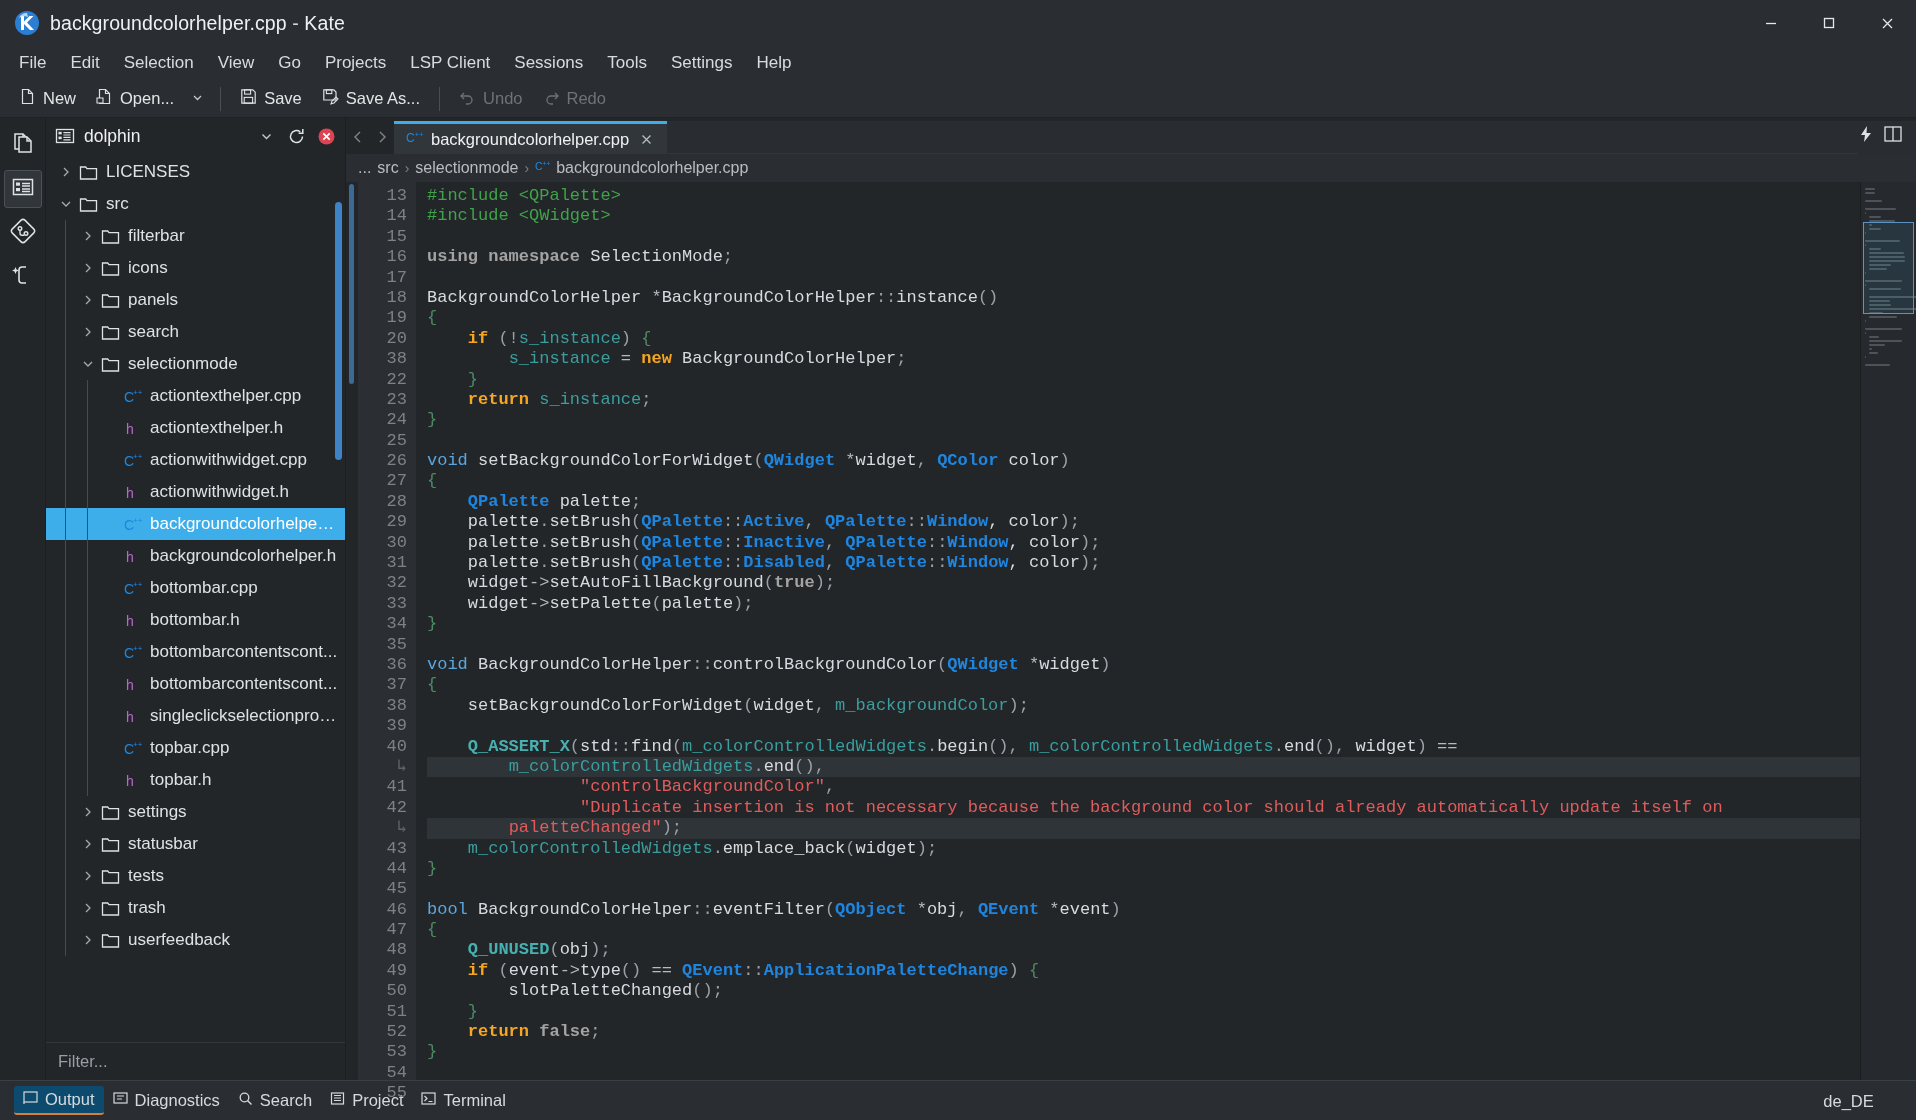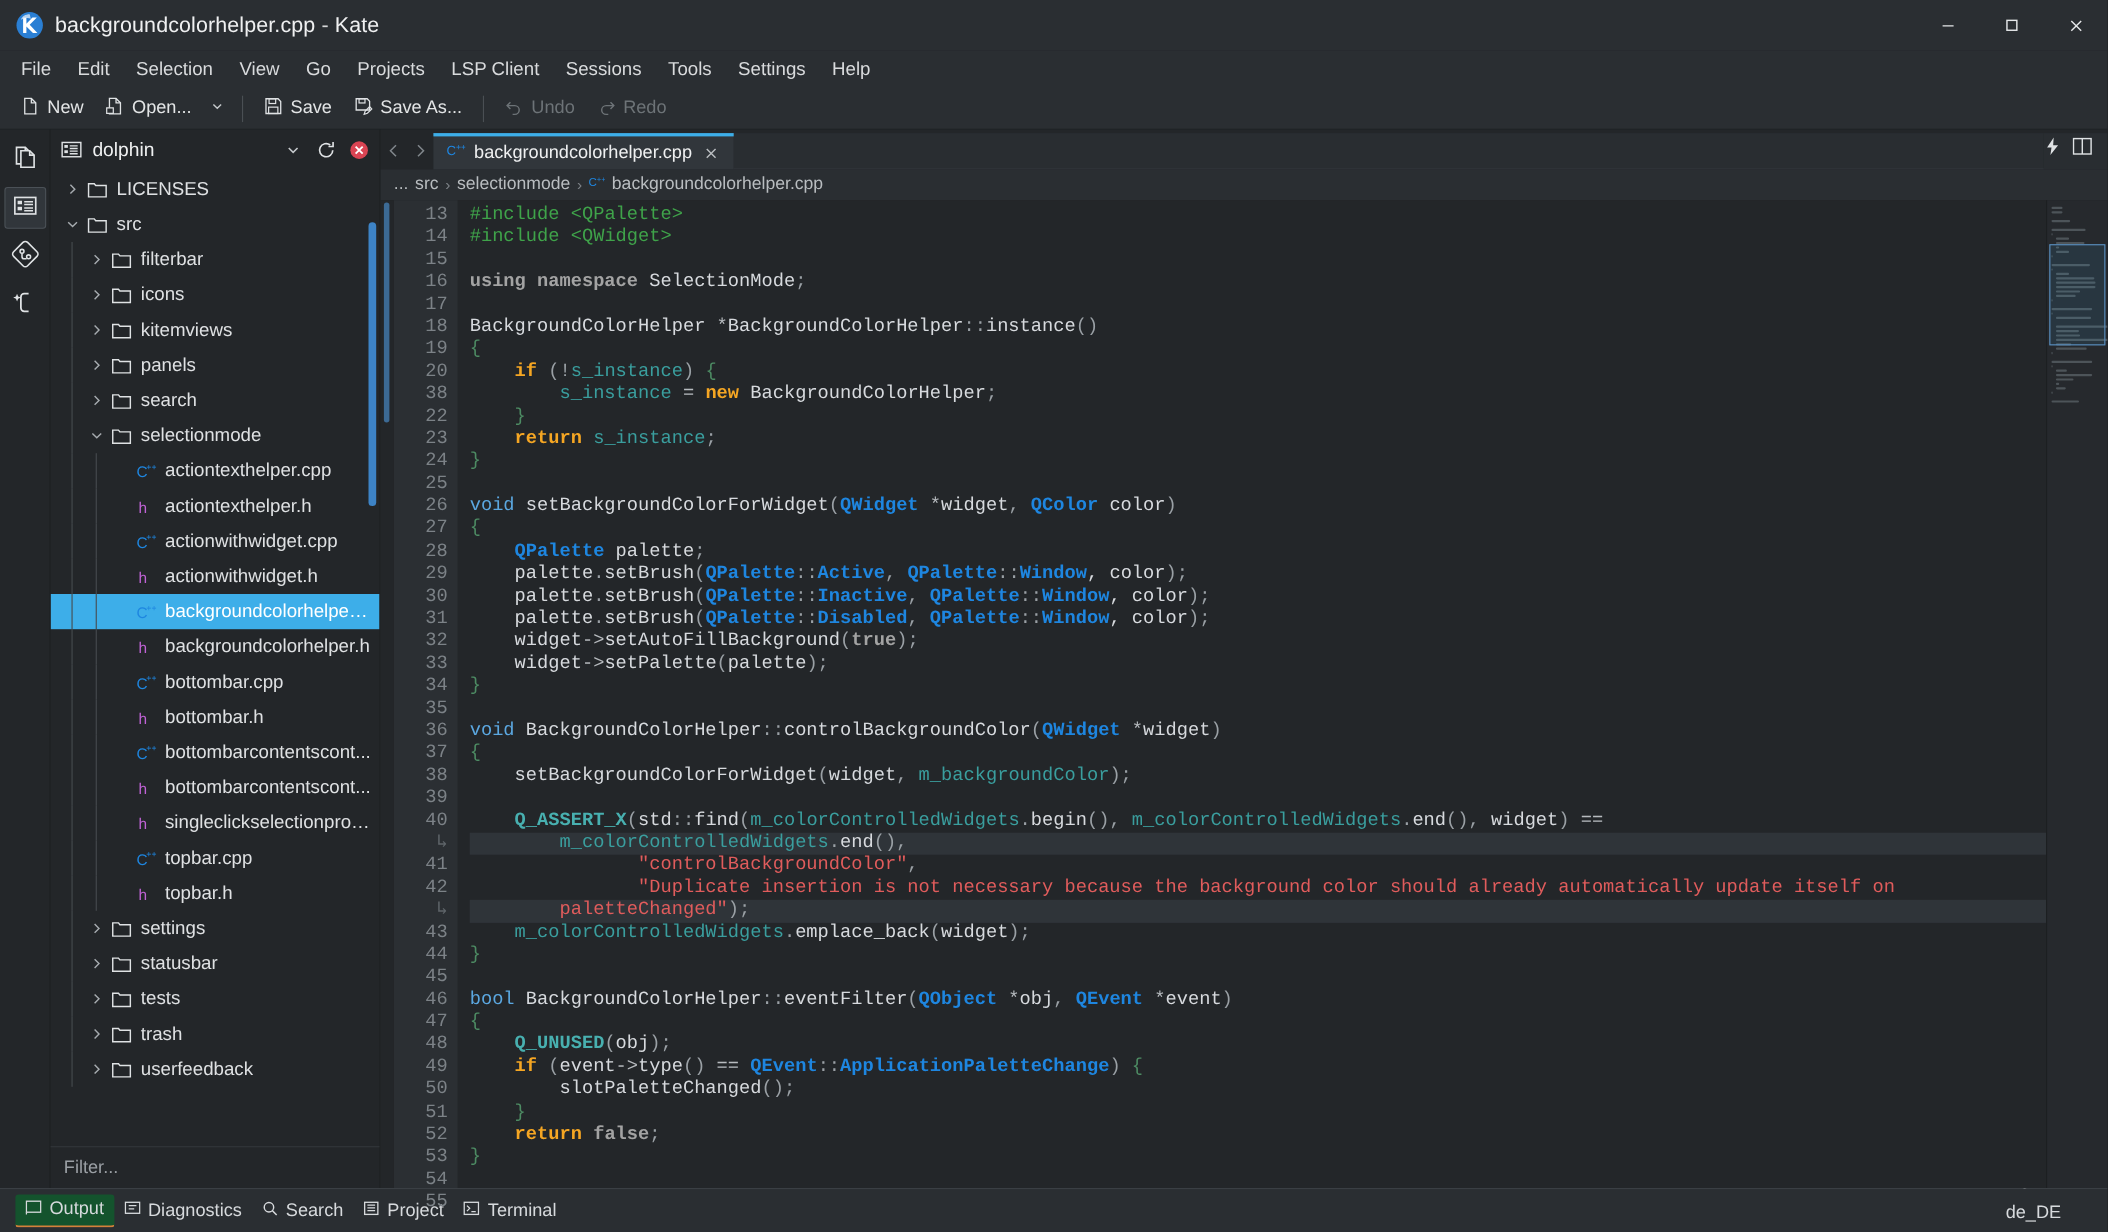--- a/index.html
+++ b/index.html
@@ -123,21 +123,21 @@
   }
   .mini .mrow { height: 2px; margin-bottom: 2px; background: #4d5459; border-radius: 1px; }
   .mini .mhi { position: absolute; left: 2px; right: 2px; border: 1px solid #5c92c4; background: rgba(61,174,233,.10); }
 
   
   .statusbar {
     height: 40px; flex: 0 0 40px; background: #2a2e32; border-top: 1px solid #3a3f44;
     display: flex; align-items: center; padding: 0 14px;
   }
   .sbt { display: flex; align-items: center; gap: 7px; padding: 4px 9px; border-radius: 3px; color: #d7dadd; font-size: 16.5px; }
-  .sbt.active { background: #14532d; border-bottom: 2px solid #d4803a; }
+  .sbt.active { background: #0c4a6e; border-bottom: 2px solid #d4803a; }
   .status-right { margin-left: auto; display: flex; align-items: center; gap: 0; flex-direction: column; }
   .st-item { color: #d7dadd; font-size: 16.5px; padding: 4px 10px; border-radius: 3px; white-space: nowrap; }
 
   
   .t-pre  { color: #3fa34a; }
   .t-kw   { color: #a3a3a3; font-weight: bold; }
   .t-ctl  { color: #f5a623; font-weight: bold; }
   .t-type { color: #5ba7e0; }
   .t-cls  { color: #1e86e0; font-weight: bold; }
   .t-var  { color: #3a9e9e; }
@@ -388,34 +388,20 @@
                 <svg width="12" height="12" viewBox="0 0 12 12">
                   <path d="M4 2 L8 6 L4 10" fill="none" stroke="#a6abaf" stroke-width="1.3"></path>
                 </svg>
               </span>
               <span class="ficon">
                 <svg width="19" height="19" viewBox="0 0 19 19">
                   <path d="M1.5 4 h5.2 l1.3 1.6 h9.5 v10.4 h-16z" fill="none" stroke="#dfe2e4" stroke-width="1.3"></path>
                 </svg>
               </span>
               <span class="row-label">icons</span>
-            </div>
-            <div class="row">
-              <div class="guide" style="left: 19px;"></div>
-              <span class="twisty" style="margin-left: 32px;">
-                <svg width="12" height="12" viewBox="0 0 12 12">
-                  <path d="M4 2 L8 6 L4 10" fill="none" stroke="#a6abaf" stroke-width="1.3"></path>
-                </svg>
-              </span>
-              <span class="ficon">
-                <svg width="19" height="19" viewBox="0 0 19 19">
-                  <path d="M1.5 4 h5.2 l1.3 1.6 h9.5 v10.4 h-16z" fill="none" stroke="#dfe2e4" stroke-width="1.3"></path>
-                </svg>
-              </span>
-              <span class="row-label">kitemviews</span>
             </div>
             <div class="row">
               <div class="guide" style="left: 19px;"></div>
               <span class="twisty" style="margin-left: 32px;">
                 <svg width="12" height="12" viewBox="0 0 12 12">
                   <path d="M4 2 L8 6 L4 10" fill="none" stroke="#a6abaf" stroke-width="1.3"></path>
                 </svg>
               </span>
               <span class="ficon">
                 <svg width="19" height="19" viewBox="0 0 19 19">

